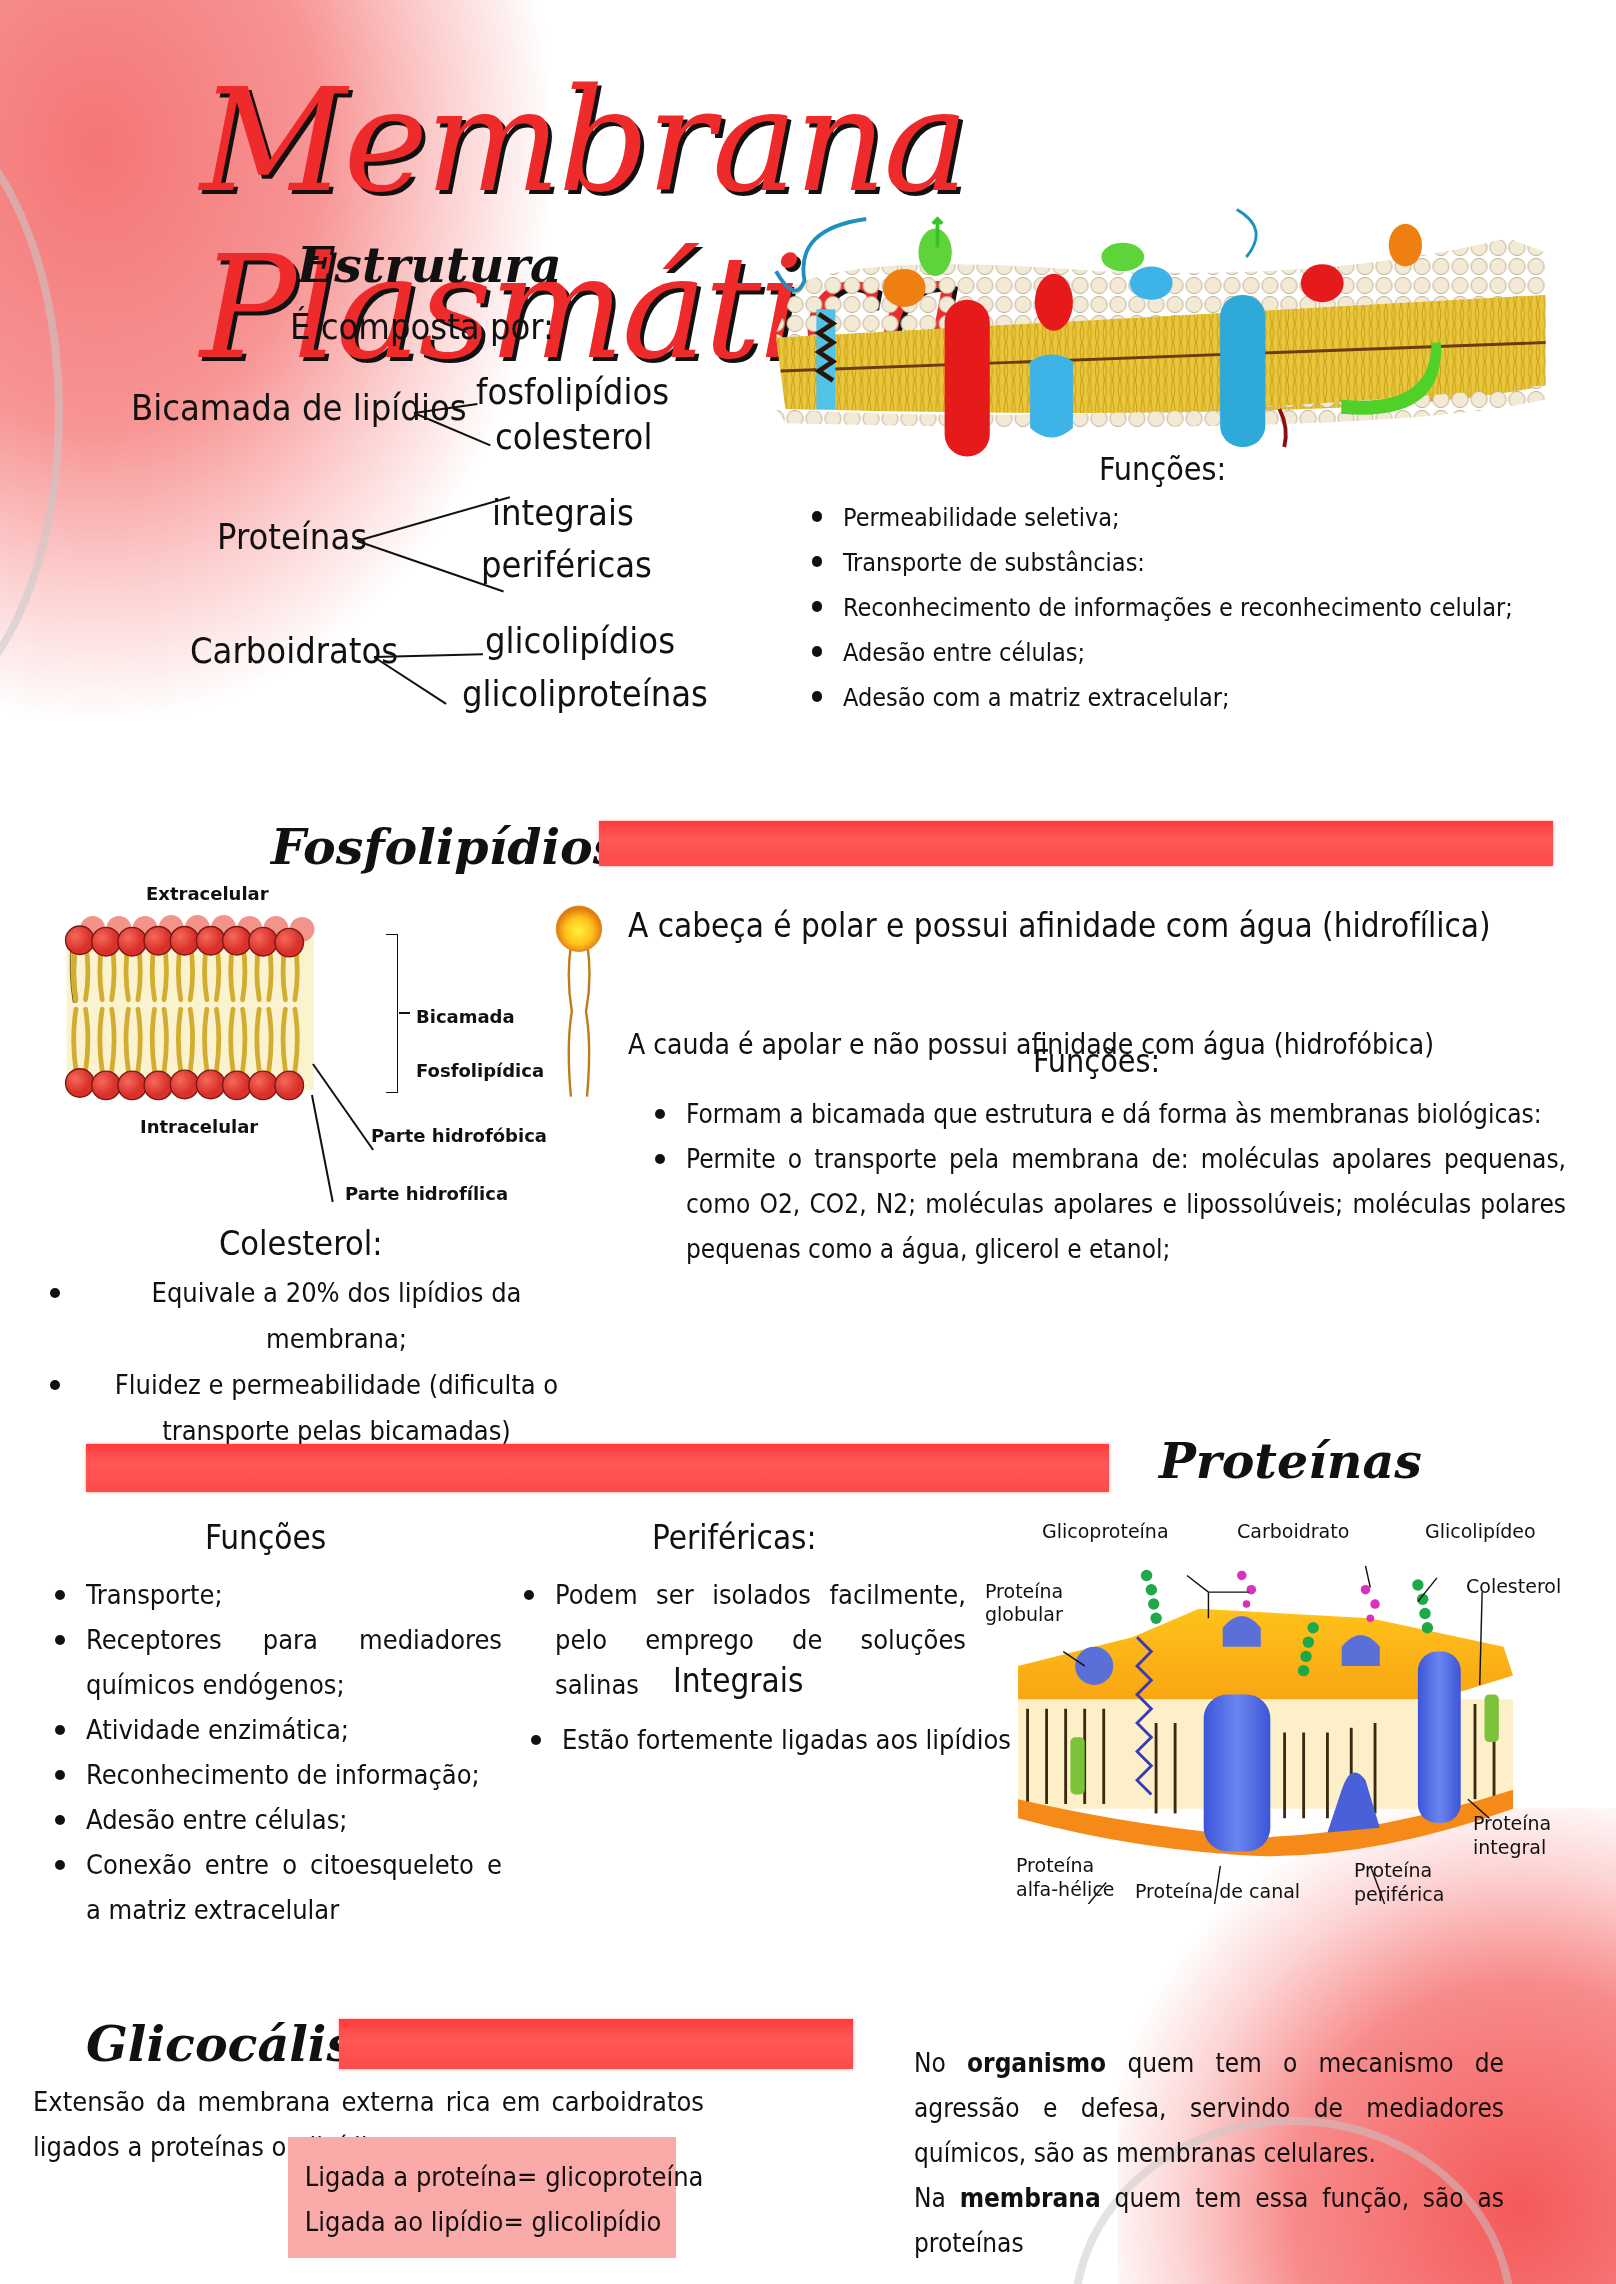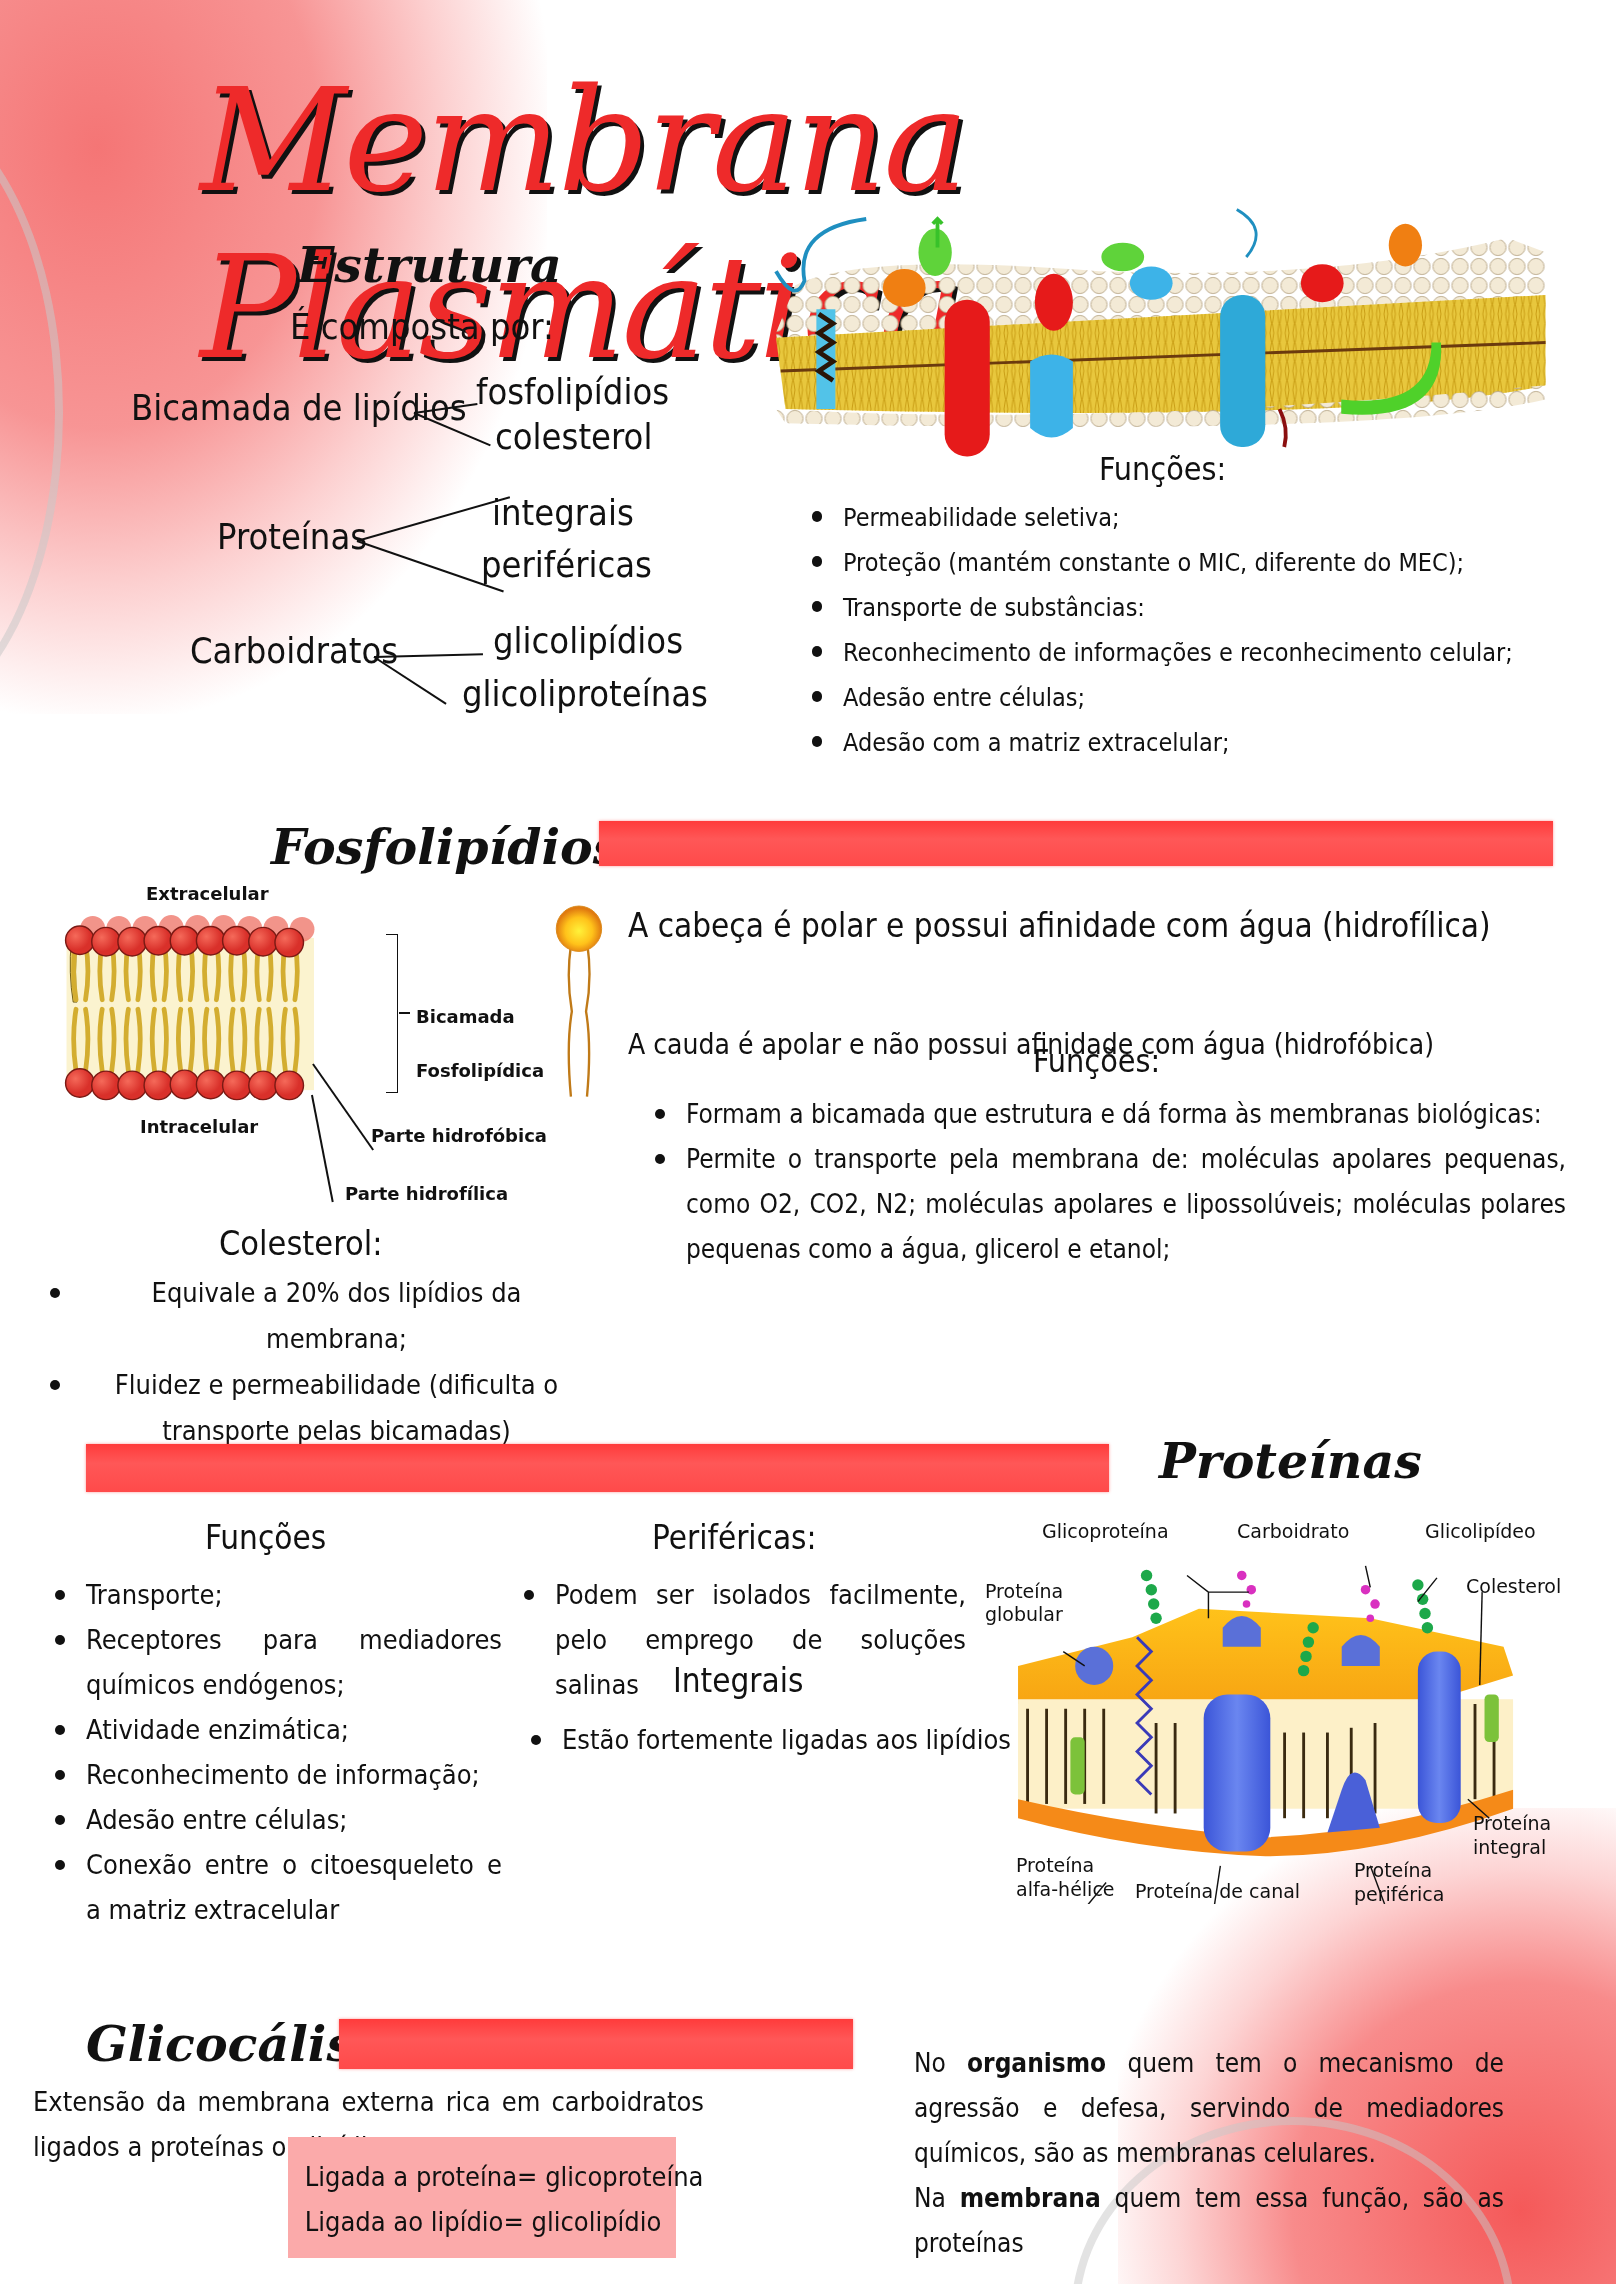--- a/index.html
+++ b/index.html
@@ -45,21 +45,21 @@
 <div class="line" style="left:414px;top:412px;width:64px;transform:rotate(-8deg);"></div>
 <div class="line" style="left:414px;top:412px;width:83px;transform:rotate(23deg);"></div>
 
 <div class="abs txt" style="left:217px;top:519px;">Proteínas</div>
 <div class="abs txt" style="left:492px;top:495px;">integrais</div>
 <div class="abs txt" style="left:481px;top:547px;">periféricas</div>
 <div class="line" style="left:357px;top:540px;width:159px;transform:rotate(-16deg);"></div>
 <div class="line" style="left:357px;top:540px;width:155px;transform:rotate(19deg);"></div>
 
 <div class="abs txt" style="left:190px;top:633px;">Carboidratos</div>
-<div class="abs txt" style="left:485px;top:623px;margin-left:8px;">glicolipídios</div>
+<div class="abs txt" style="left:485px;top:623px;">glicolipídios</div>
 <div class="abs txt" style="left:462px;top:676px;text-align:right;">glicoliproteínas</div>
 <div class="line" style="left:374px;top:656px;width:109px;transform:rotate(-1.5deg);"></div>
 <div class="line" style="left:374px;top:656px;width:86px;transform:rotate(33deg);"></div>
 
 <div class="abs" style="left:766px;top:200px;width:799px;height:266px;">
   <svg width="799" height="266" viewBox="0 0 1680 560">
     <defs>
       <linearGradient id="lip" x1="0" y1="0" x2="0" y2="1">
         <stop offset="0" stop-color="#f1e6cf"></stop>
           <stop offset="0.45" stop-color="#ecd9a8"></stop>
@@ -94,21 +94,20 @@
     <path d="M210 40 Q60 60 80 170 Q60 220 20 150" stroke="#1f8fc0" stroke-width="8" fill="none"></path>
     <path d="M1010 120 Q1060 60 990 20" stroke="#1f8fc0" stroke-width="6" fill="none"></path>
     <path d="M360 100 L360 40 M350 50 l10 -10 l10 10" stroke="#38c22a" stroke-width="8" fill="none"></path>
     <path d="M1080 440 Q1100 480 1090 520" stroke="#8b0f0f" stroke-width="8" fill="none"></path>
   </svg>
 </div>
 
 <div class="abs" style="left:1099px;top:450px;font-size:32px;">Funções:</div>
 <ul class="abs bul" style="left:807px;top:495px;font-size:25px;line-height:45px;white-space:nowrap;">
   <li>Permeabilidade seletiva;</li>
-  <li>Proteção (mantém constante o MIC, diferente do MEC);</li>
   <li>Transporte de substâncias:</li>
   <li>Reconhecimento de informações e reconhecimento celular;</li>
   <li>Adesão entre células;</li>
   <li>Adesão com a matriz extracelular;</li>
 </ul>
 
 <div class="abs script h-script" style="left:271px;top:818px;">Fosfolipídios</div>
 <div class="abs red-bar" style="left:599px;top:821px;width:954px;height:45px;"></div>
 
 <div class="abs diag-label" style="left:146px;top:883px;">Extracelular</div>

